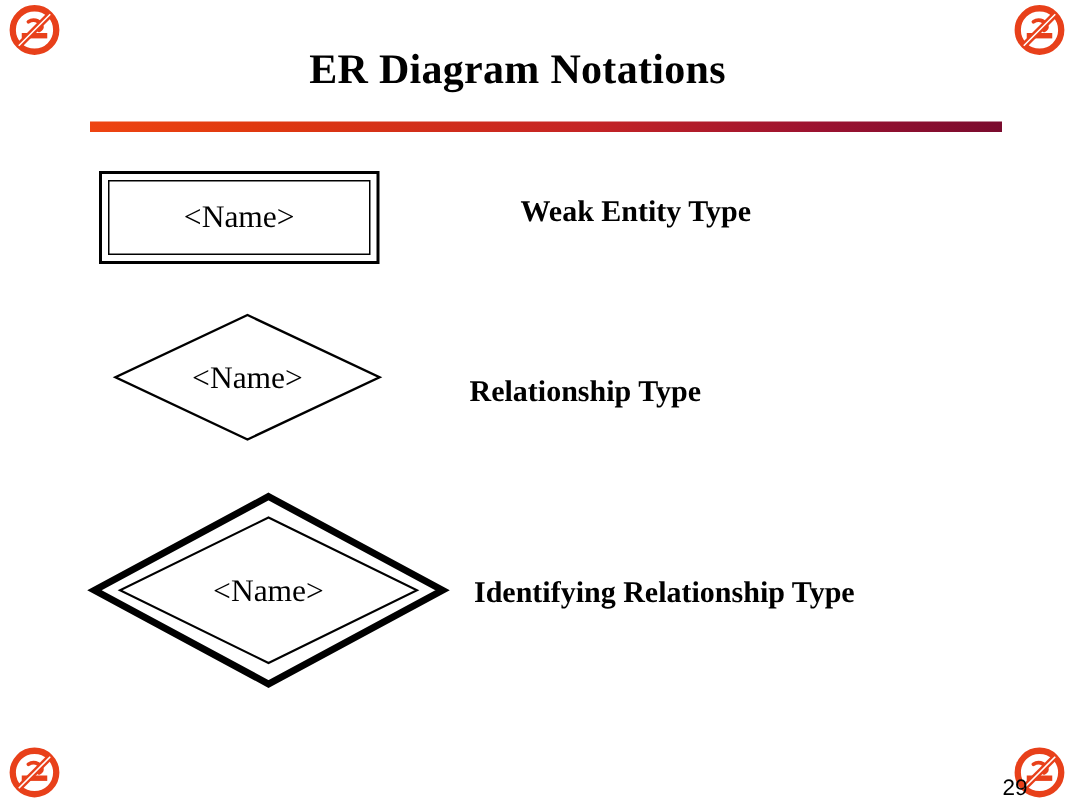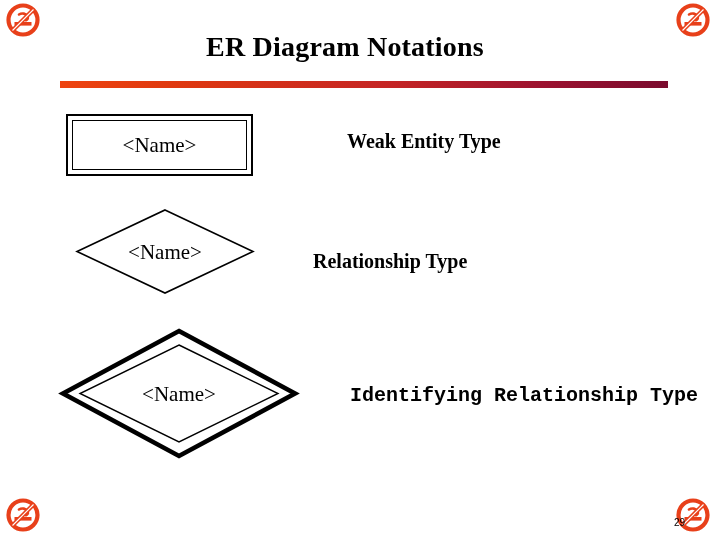--- a/index.html
+++ b/index.html
@@ -55,21 +55,21 @@
 
   
   .row-label {
     position: absolute;
     font-size: 20px;
     font-weight: bold;
     white-space: nowrap;
   }
   #label-weak-entity       { left: 313px; top: 130px; margin-left: 34px; }
   #label-relationship      { left: 313px; top: 239px; margin-top: 11px; }
-  #label-identifying       { left: 350px; top: 384px; font-family: Liberation Mono, monospace; }
+  #label-identifying       { left: 316px; top: 384px; }
 
   
   .double-rect {
     position: absolute;
     left: 66px;
     top: 114px;
     width: 187px;
     height: 62px;
     border: 2px solid #000;
     box-sizing: border-box;
@@ -115,21 +115,21 @@
   #shape-identifying  { left: 60px; top: 328px; width: 238px; height: 131px; }
   #shape-identifying .shape-text { font-size: 21px; }
 
   
   .page-number {
     position: absolute;
     left: 655px;
     top: 517px;
     width: 30px;
     text-align: right;
-    font-size: 10px;
+    font-size: 15px;
     font-family: "Liberation Sans", "DejaVu Sans", sans-serif;
   }
 </style>
 </head>
 <body>
 
 <div class="bullet" id="bullet-tl">
   <svg viewBox="0 0 34 34" aria-hidden="true">
     <circle cx="17" cy="17" r="14.5" fill="none" stroke="#E8401A" stroke-width="4.2"></circle>
     <rect x="8.5" y="19.0" width="17" height="3.6" fill="#E8401A"></rect>

